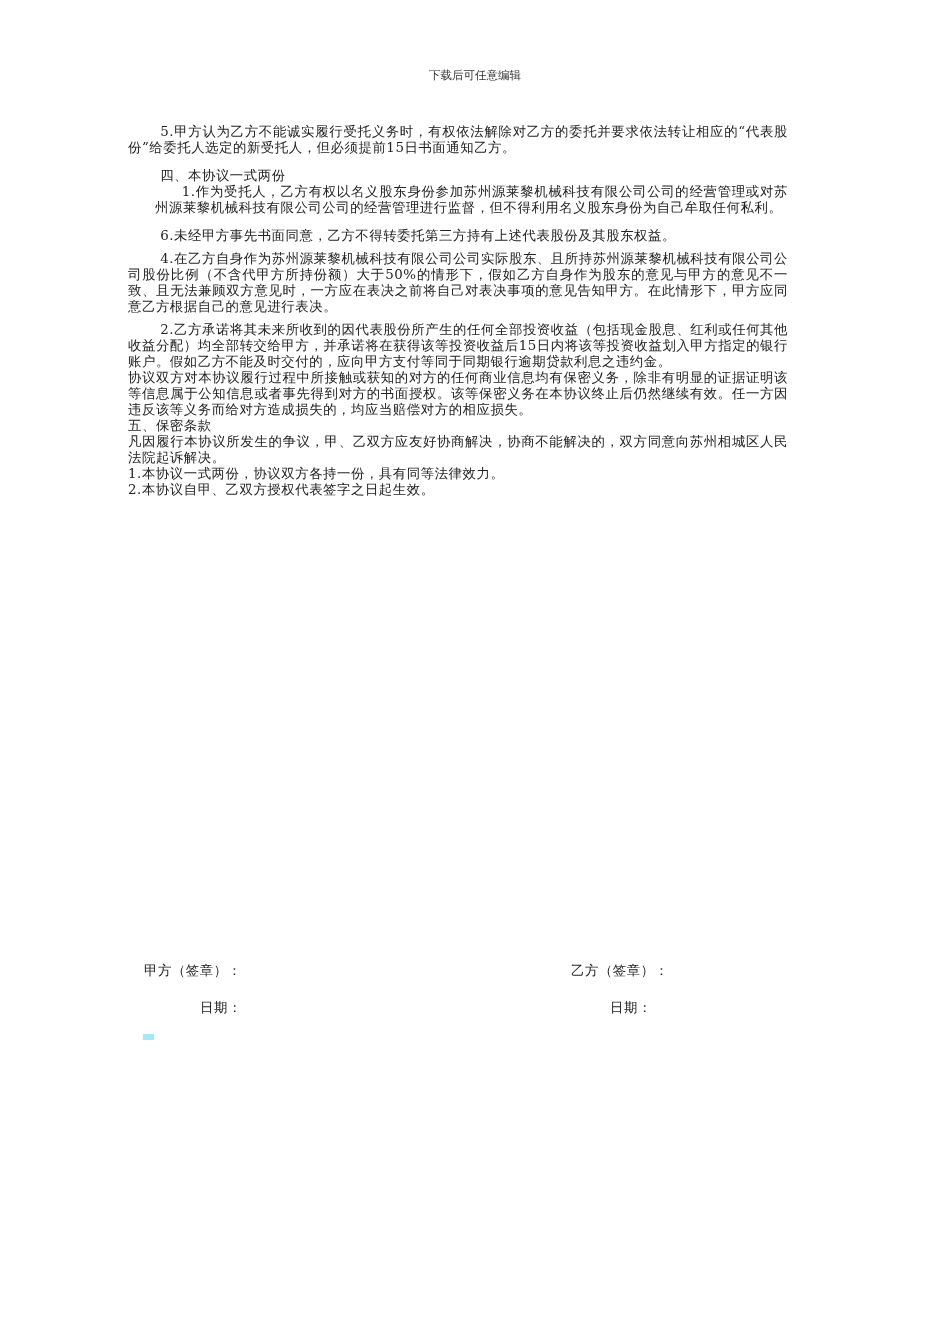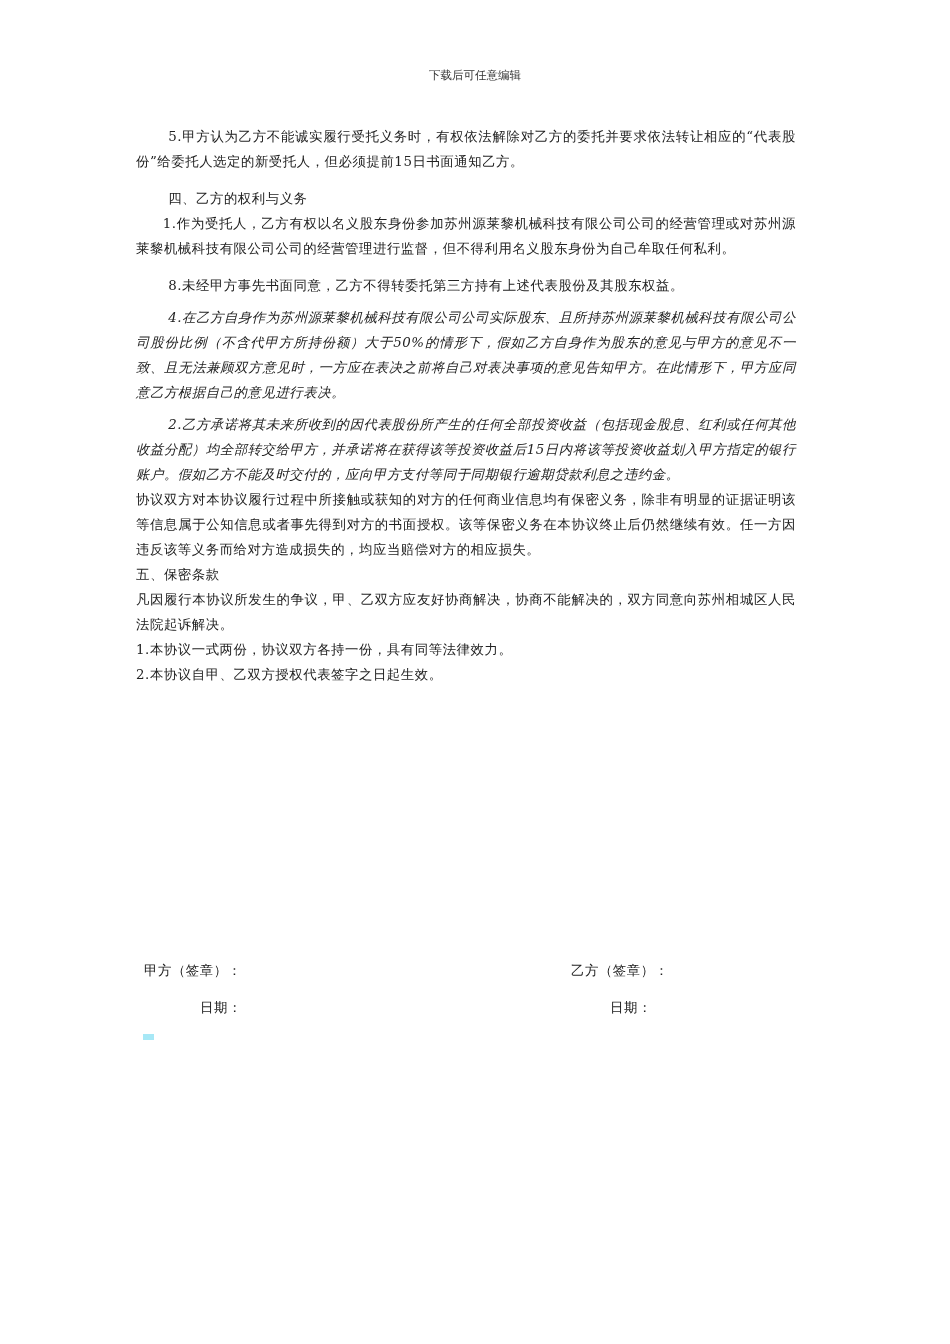--- a/index.html
+++ b/index.html
@@ -1,37 +1,37 @@
 <!DOCTYPE html>
 <html><head>
   <meta charset="utf-8">
   <style>
     html, body { margin: 0; padding: 0; background: #ffffff; }
     body { width: 950px; height: 1344px; position: relative; overflow: hidden;
       font-family: "DejaVu Serif", "Liberation Serif", serif; color: #222; }
     .header { position: absolute; top: 68px; left: 0; width: 950px; text-align: center; font-size: 11.5px; color: #333; }
-    .content { position: absolute; left: 136px; top: 124px; width: 660px; font-size: 13.4px; line-height: 25px; letter-spacing: 0.55px; }
+    .content { position: absolute; left: 128px; top: 124px; width: 660px; font-size: 13.4px; line-height: 16px; letter-spacing: 0.55px; }
     .p { margin: 0; text-align: justify; text-align-last: left; }
     .indent { text-indent: 2.4em; }
-    .indent-s { text-indent: 2em; }
-    .gap { margin-top: 7px; font-style: italic; }
+    .indent-s { text-indent: 2em; margin-left: 27px; }
+    .gap { margin-top: 7px; }
     .gap-l { margin-top: 12px; }
     .sig { position: absolute; font-size: 13.4px; letter-spacing: 0.55px; color: #222; }
     .marker { position: absolute; left: 143px; top: 1034px; width: 11px; height: 6px; background: #a7e8f6; }
   </style>
 </head>
 <body>
 
 <div class="header">下载后可任意编辑</div>
 
 <div class="content">
   <p class="p indent">5.甲方认为乙方不能诚实履行受托义务时，有权依法解除对乙方的委托并要求依法转让相应的“代表股份”给委托人选定的新受托人，但必须提前15日书面通知乙方。</p>
-  <p class="p indent gap-l">四、乙方的权利与义务</p>
+  <p class="p indent gap-l">四、本协议一式两份</p>
   <p class="p indent-s">1.作为受托人，乙方有权以名义股东身份参加苏州源莱黎机械科技有限公司公司的经营管理或对苏州源莱黎机械科技有限公司公司的经营管理进行监督，但不得利用名义股东身份为自己牟取任何私利。</p>
-  <p class="p indent gap-l">8.未经甲方事先书面同意，乙方不得转委托第三方持有上述代表股份及其股东权益。</p>
+  <p class="p indent gap-l">6.未经甲方事先书面同意，乙方不得转委托第三方持有上述代表股份及其股东权益。</p>
   <p class="p indent gap">4.在乙方自身作为苏州源莱黎机械科技有限公司公司实际股东、且所持苏州源莱黎机械科技有限公司公司股份比例（不含代甲方所持份额）大于50%的情形下，假如乙方自身作为股东的意见与甲方的意见不一致、且无法兼顾双方意见时，一方应在表决之前将自己对表决事项的意见告知甲方。在此情形下，甲方应同意乙方根据自己的意见进行表决。</p>
   <p class="p indent gap">2.乙方承诺将其未来所收到的因代表股份所产生的任何全部投资收益（包括现金股息、红利或任何其他收益分配）均全部转交给甲方，并承诺将在获得该等投资收益后15日内将该等投资收益划入甲方指定的银行账户。假如乙方不能及时交付的，应向甲方支付等同于同期银行逾期贷款利息之违约金。</p>
   <p class="p">协议双方对本协议履行过程中所接触或获知的对方的任何商业信息均有保密义务，除非有明显的证据证明该等信息属于公知信息或者事先得到对方的书面授权。该等保密义务在本协议终止后仍然继续有效。任一方因违反该等义务而给对方造成损失的，均应当赔偿对方的相应损失。</p>
   <p class="p">五、保密条款</p>
   <p class="p">凡因履行本协议所发生的争议，甲、乙双方应友好协商解决，协商不能解决的，双方同意向苏州相城区人民法院起诉解决。</p>
   <p class="p">1.本协议一式两份，协议双方各持一份，具有同等法律效力。</p>
   <p class="p">2.本协议自甲、乙双方授权代表签字之日起生效。</p>
 </div>
 
 <div class="sig" style="left:144px; top:962px;">甲方（签章）：</div>

